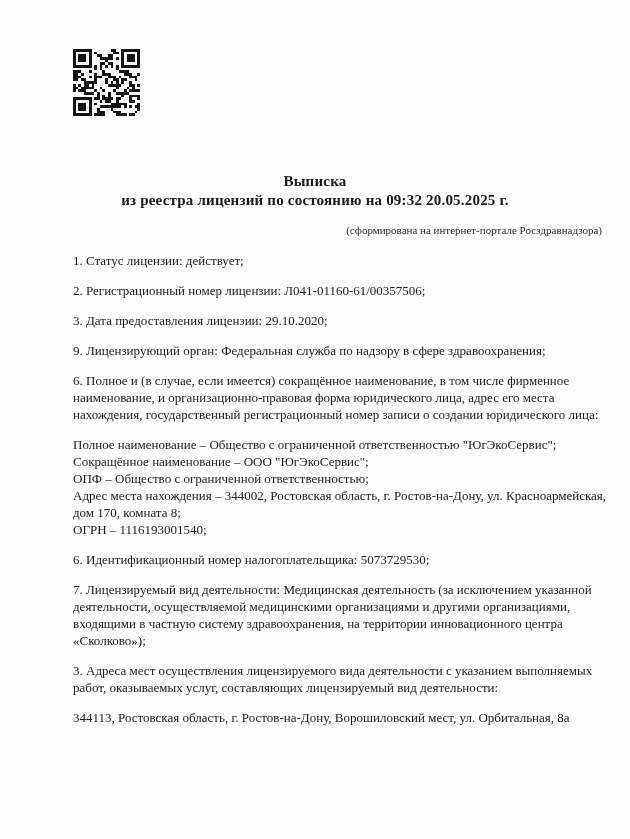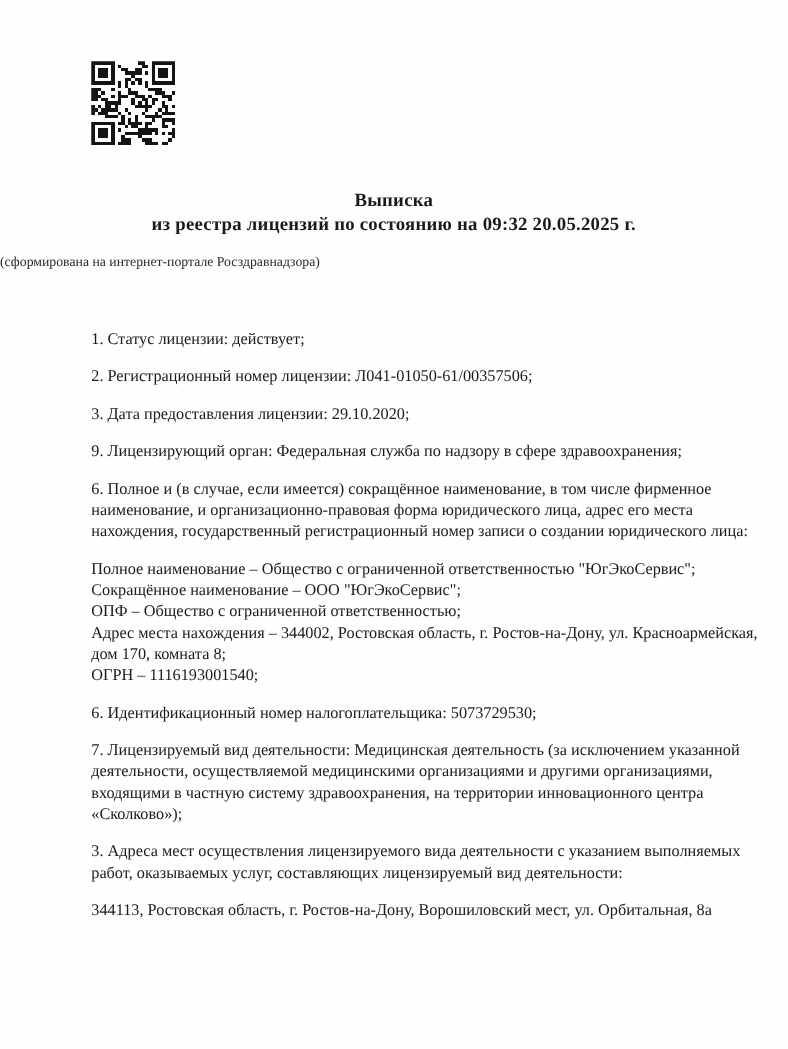--- a/index.html
+++ b/index.html
@@ -16,38 +16,39 @@
     font-family: "Liberation Serif", "DejaVu Serif", serif;
     overflow: hidden;
   }
   .qr {
     display: block;
     margin: 49px 0 0 73px;
     width: 67px;
     height: 67px;
   }
   .title-block {
-    margin-top: 36px;
+    margin-top: 56px;
     text-align: center;
   }
   .title-line {
     font-size: 15px;
     font-weight: bold;
     line-height: 19px;
     letter-spacing: 0.2px;
   }
   .note {
     margin-top: 13px;
     padding-right: 28px;
+    text-align: right;
     font-size: 11px;
     line-height: 14px;
     color: #2a2a2a;
   }
   .body-text {
-    margin: 45px 0 0 73px;
+    margin: 15px 0 0 73px;
     font-size: 13px;
     line-height: 17px;
   }
   .body-text p {
     margin: 0 0 13px 0;
     white-space: pre;
   }
 </style>
 </head>
 <body>
@@ -354,21 +355,21 @@
 
   <div class="title-block">
     <div class="title-line">Выписка</div>
     <div class="title-line">из реестра лицензий по состоянию на 09:32 20.05.2025 г.</div>
   </div>
 
   <div class="note">(сформирована на интернет-портале Росздравнадзора)</div>
 
   <div class="body-text">
     <p>1. Статус лицензии: действует;</p>
-    <p>2. Регистрационный номер лицензии: Л041-01050-61/00357506;</p>
+    <p>2. Регистрационный номер лицензии: Л041-01160-61/00357506;</p>
     <p>3. Дата предоставления лицензии: 29.10.2020;</p>
     <p>9. Лицензирующий орган: Федеральная служба по надзору в сфере здравоохранения;</p>
     <p>6. Полное и (в случае, если имеется) сокращённое наименование, в том числе фирменное
 наименование, и организационно-правовая форма юридического лица, адрес его места
 нахождения, государственный регистрационный номер записи о создании юридического лица:</p>
     <p>Полное наименование – Общество с ограниченной ответственностью "ЮгЭкоСервис";
 Сокращённое наименование – ООО "ЮгЭкоСервис";
 ОПФ – Общество с ограниченной ответственностью;
 Адрес места нахождения – 344002, Ростовская область, г. Ростов-на-Дону, ул. Красноармейская,
 дом 170, комната 8;

